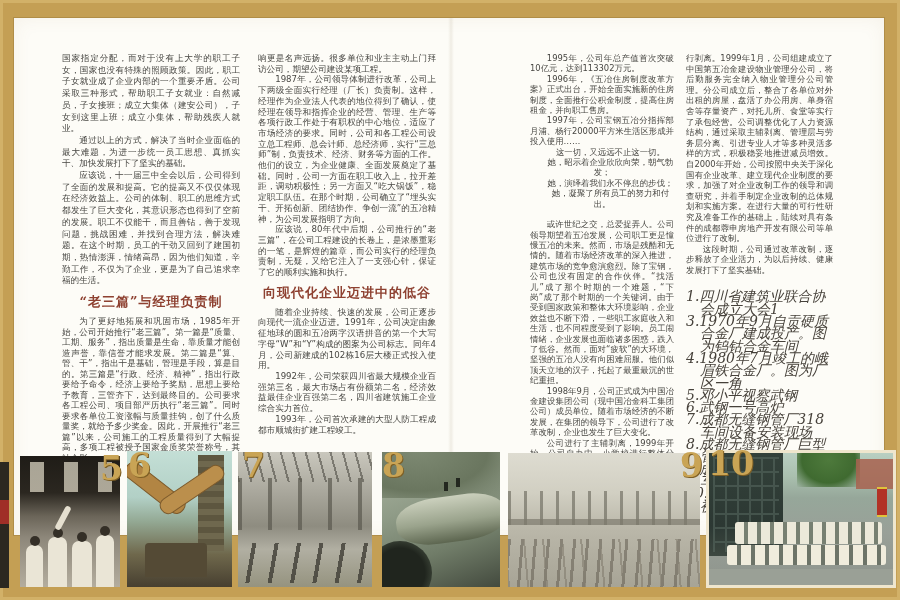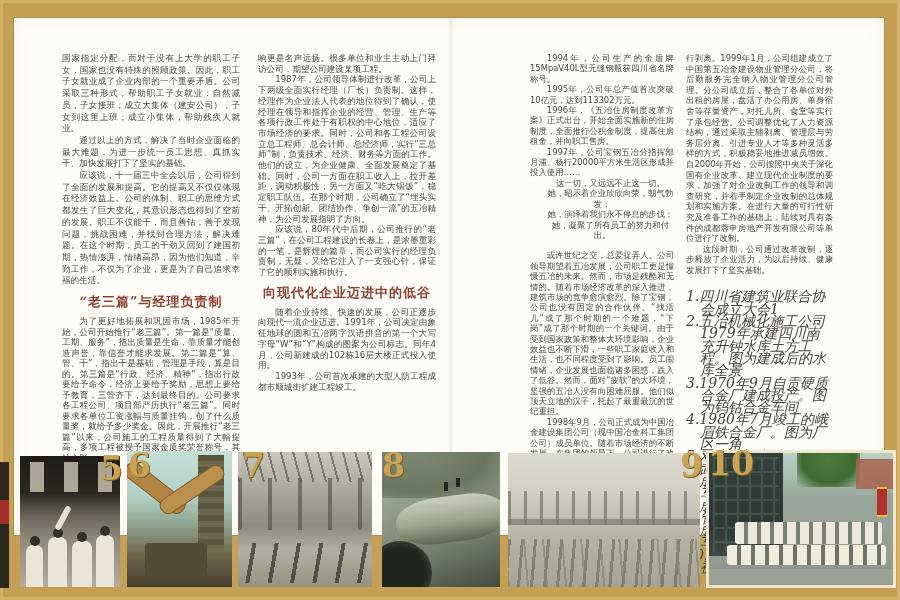--- a/index.html
+++ b/index.html
@@ -137,45 +137,44 @@
       <p>为了更好地拓展和巩固市场，1985年开始，公司开始推行“老三篇”。第一篇是“质量、工期、服务”，指出质量是生命，靠质量才能创造声誉，靠信誉才能求发展。第二篇是“算、管、干”，指出干是基础，管理是手段，算是目的。第三篇是“行政、经济、精神”，指出行政要给予命令，经济上要给予奖励，思想上要给予教育，三管齐下，达到最终目的。公司要求各工程公司、项目部严历执行“老三篇”。同时要求各单位工资涨幅与质量挂钩，创了什么质量奖，就给予多少奖金。因此，开展推行“老三篇”以来，公司施工的工程质量得到了大幅提高，多项工程被授予国家金质奖荣誉称号，其社会影</p>
     </div>
   </div>
 
   <div class="col col2">
     <p class="cont">响更是名声远扬。很多单位和业主主动上门拜访公司，期望公司建设某项工程。</p>
     <p>1987年，公司领导体制进行改革，公司上下两级全面实行经理（厂长）负责制。这样，经理作为企业法人代表的地位得到了确认，使经理在领导和指挥企业的经营、管理、生产等各项行政工作处于有职权的中心地位，适应了市场经济的要求。同时，公司和各工程公司设立总工程师、总会计师、总经济师，实行“三总师”制，负责技术、经济、财务等方面的工作。他们的设立，为企业健康、全面发展奠定了基础。同时，公司一方面在职工收入上，拉开差距，调动积极性；另一方面又“吃大锅饭”，稳定职工队伍。在那个时期，公司确立了“埋头实干、开拓创新、团结协作、争创一流”的五冶精神，为公司发展指明了方向。</p>
     <p>应该说，80年代中后期，公司推行的“老三篇”，在公司工程建设的长卷上，是浓墨重彩的一笔，是辉煌的篇章，而公司实行的经理负责制，无疑，又给它注入了一支强心针，保证了它的顺利实施和执行。</p>
     <div class="heading">向现代化企业迈进中的低谷</div>
     <p>随着企业持续、快速的发展，公司正逐步向现代一流企业迈进。1991年，公司决定由象征地球的圆和五冶两字汉语拼音的第一个大写字母“W”和“Y”构成的图案为公司标志。同年4月，公司新建成的102栋16层大楼正式投入使用。</p>
+    <p>1992年，公司荣获四川省最大规模企业百强第三名，最大市场占有份额第二名，经济效益最佳企业百强第二名，四川省建筑施工企业综合实力首位。</p>
     <p>1993年，公司首次承建的大型人防工程成都市顺城街扩建工程竣工。</p>
   </div>
 
   <div class="col col3">
-    <p>1994年，公司生产的金盾牌15MpaV40L型无缝钢瓶获四川省名牌称号。</p>
     <p>1995年，公司年总产值首次突破10亿元，达到113302万元。</p>
     <p>1996年，《五冶住房制度改革方案》正式出台，开始全面实施新的住房制度，全面推行公积金制度，提高住房租金，并向职工售房。</p>
     <p>1997年，公司宝钢五冶分指挥部月浦、杨行20000平方米生活区形成并投入使用……</p>
     <div class="poem">
       <p>这一切，又远远不止这一切。</p>
       <p>她，昭示着企业欣欣向荣，朝气勃发；</p>
       <p>她，演绎着我们永不停息的步伐；</p>
       <p>她，凝聚了所有员工的努力和付出。</p>
     </div>
     <p class="gap-top">或许世纪之交，总爱捉弄人。公司领导期望着五冶发展，公司职工更是憧憬五冶的未来。然而，市场是残酷和无情的。随着市场经济改革的深入推进，建筑市场的竞争愈演愈烈。除了宝钢，公司也没有固定的合作伙伴。“找活儿”成了那个时期的一个难题，“下岗”成了那个时期的一个关键词。由于受到国家政策和整体大环境影响，企业效益也不断下滑，一些职工家庭收入和生活，也不同程度受到了影响。员工闹情绪，企业发展也面临诸多困惑，跌入了低谷。然而，面对“疲软”的大环境，坚强的五冶人没有向困难屈服。他们似顶天立地的汉子，托起了最重最沉的世纪重担。</p>
     <p>1998年9月，公司正式成为中国冶金建设集团公司（现中国冶金科工集团公司）成员单位。随着市场经济的不断发展，在集团的领导下，公司进行了改革改制，企业也发生了巨大变化。</p>
     <p>公司进行了主辅剥离，1999年开始，公司自办中、小学校进行整体分离：公司自办小学部分并入地方政府所办小学；五冶自办学校改为面向社会的民办普通学校。公司物业管理进</p>
   </div>
 
   <div class="col col4">
     <p class="cont">行剥离。1999年1月，公司组建成立了中国第五冶金建设物业管理分公司，将后勤服务完全纳入物业管理分公司管理。分公司成立后，整合了各单位对外出租的房屋，盘活了办公用房、单身宿舍等存量资产，对托儿所、食堂等实行了承包经营。公司调整优化了人力资源结构，通过采取主辅剥离、管理层与劳务层分离、引进专业人才等多种灵活多样的方式，积极稳妥地推进减员增效。自2000年开始，公司按照中央关于深化国有企业改革、建立现代企业制度的要求，加强了对企业改制工作的领导和调查研究，并着手制定企业改制的总体规划和实施方案。在进行大量的可行性研究及准备工作的基础上，陆续对具有条件的成都蓉申房地产开发有限公司等单位进行了改制。</p>
     <p>这段时期，公司通过改革改制，逐步释放了企业活力，为以后持续、健康发展打下了坚实基础。</p>
     <div class="captions">
       <div>1.四川省建筑业联合协会成立大会1</div>
-      <div>2.五冶机械化施工公司1979年承建四川南充升钟水库土方工程。图为建成后的水库全景</div>
       <div>3.1970年9月自贡硬质合金厂建成投产。图为钨钴合金车间</div>
       <div>4.1980年7月竣工的峨眉铁合金厂。图为厂区一角</div>
       <div>5.邓小平视察武钢</div>
       <div>6.武钢一号高炉</div>
       <div>7.成都无缝钢管厂318车间设备安装现场</div>
       <div>8.成都无缝钢管厂巨型管道吊装现场</div>
       <div>9.成都无缝钢管厂318车间吊装现场</div>
       <div>10.冶金部领导到五冶视察工作</div>
     </div>
   </div>

